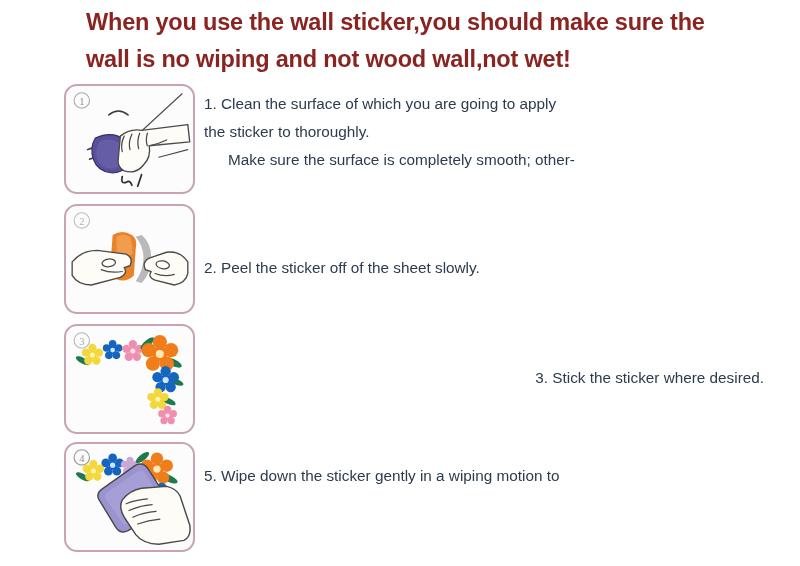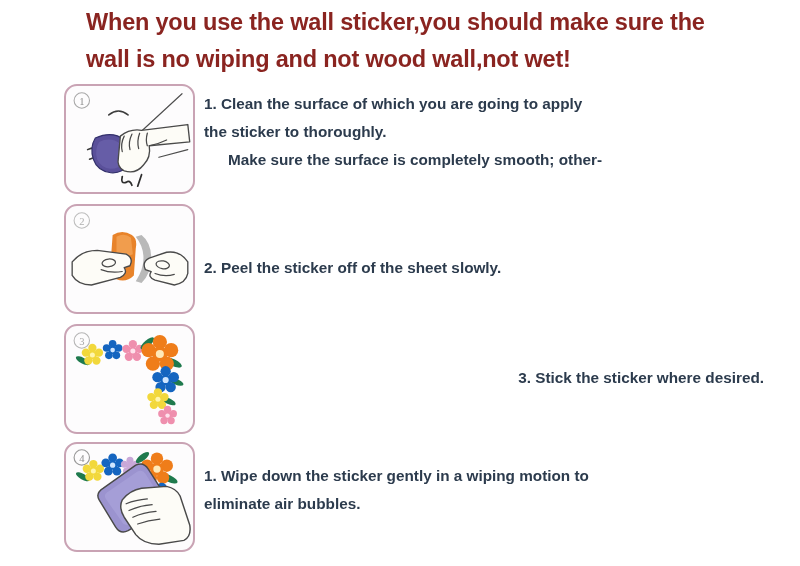--- a/index.html
+++ b/index.html
@@ -66,21 +66,20 @@
   .panel svg { display: block; width: 100%; height: 100%; }
 
   .step-text {
     position: absolute;
     left: 204px;
     width: 560px;
     color: #2c3b4d;
     font-family: "Liberation Sans", sans-serif;
     font-size: 15.3px;
     line-height: 28px;
-    font-weight: bold;
   }
   .step-text .para { margin: 0; }
   .step-text .indent { text-indent: 24px; }
 
   .st1-text { top: 6px; }
   .st2-text { top: 50px; }
   .st3-text { top: 40px; text-align: right; }
   .st4-text { top: 20px; }
 </style>
 </head>
@@ -305,18 +304,17 @@
         <g fill="none" stroke="#4a4a4a" stroke-width="1.3" stroke-linecap="round">
           <path d="M62 62 Q72 58 84 57"></path>
           <path d="M65 69 Q76 64 89 63"></path>
           <path d="M69 76 Q80 71 93 70"></path>
           <path d="M74 83 Q85 79 97 78"></path>
         </g>
       </svg>
     </div>
 
     <div class="step-text st4-text">
-      <p class="para">1. Wipe down the sticker gently in a wiping motion to</p>
-      <p class="para">eliminate air bubbles.</p>
+      <p class="para">5. Wipe down the sticker gently in a wiping motion to</p>
     </div>
   </div>
 
 </div>
 
 </body></html>

